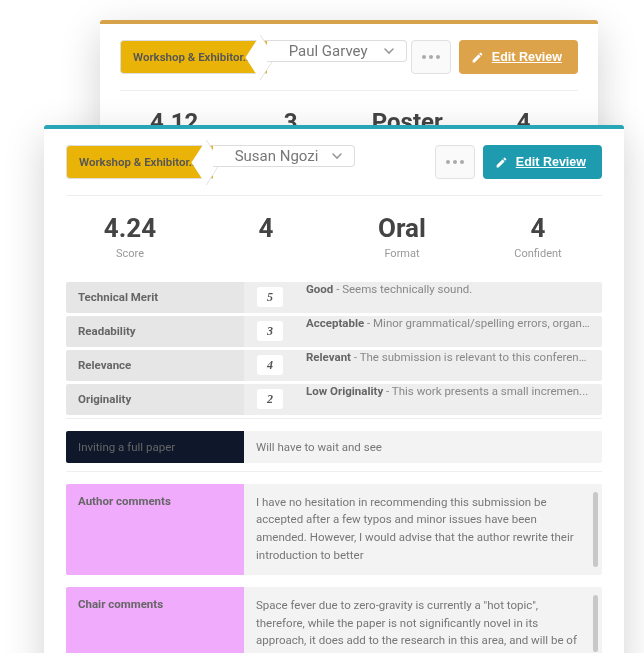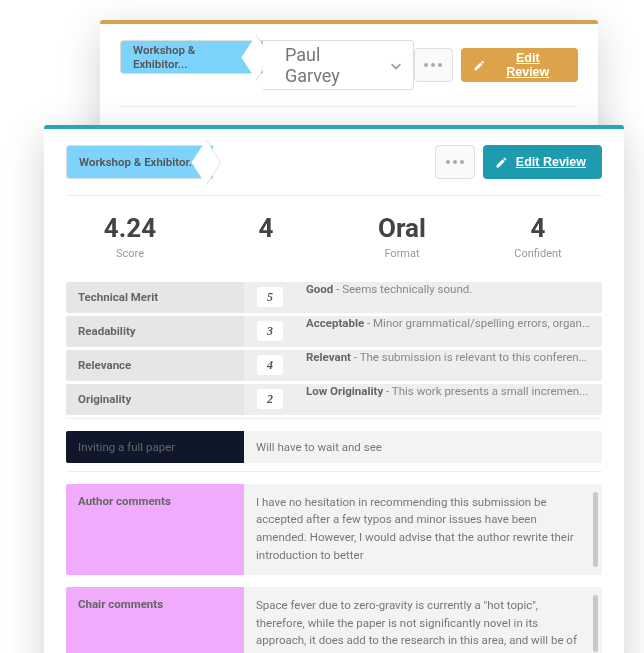--- a/index.html
+++ b/index.html
@@ -2,23 +2,23 @@
 <html><head>
 <meta charset="utf-8">
 <style>
   * { box-sizing: border-box; margin: 0; padding: 0; }
   body { font-family: -apple-system, BlinkMacSystemFont, "Segoe UI", Roboto, Helvetica, Arial, sans-serif; background: #fff; width: 644px; height: 653px; position: relative; overflow: hidden; }
   .card { position: absolute; background: #fff; border-radius: 3px; box-shadow: 0 12px 40px rgba(0,0,0,0.18); }
   .card-back { top: 20px; left: 100px; width: 498px; padding: 16px 20px 10px 20px; border-top: 4px solid #d6a24a; }
   .card-front { top: 125px; left: 44px; width: 580px; padding: 16px 22px 18px 22px; border-top: 4px solid #28a6b8; }
   .header-row { display: flex; align-items: center; gap: 0; padding-bottom: 16px; border-bottom: 1px solid #eee; }
   .crumb-group { display: flex; align-items: stretch; }
-  .crumb { position: relative; height: 34px; display: flex; align-items: center; padding: 0 14px 0 12px; font-size: 11.5px; font-weight: 600; color: #555; border: 1px solid #ddd; border-right: none; border-radius: 4px 0 0 4px; background: #7dd3fc; }
+  .crumb { position: relative; height: 34px; display: flex; align-items: center; padding: 0 14px 0 12px; font-size: 11.5px; font-weight: 600; color: #555; border: 1px solid #ddd; border-right: none; border-radius: 4px 0 0 4px; background: #eab308; }
   .crumb::after { content:""; position:absolute; right:-7px; top:3px; width:26px; height:26px; border-top:1px solid #ddd; border-right:1px solid #ddd; transform: rotate(45deg) skew(12deg,12deg); background:#fff; border-top-right-radius:3px; }
-  .crumb-select { position: relative; height: 50px; display:flex; align-items:center; padding: 0 36px 0 22px; font-size: 18px; color:#777; border: 1px solid #ddd; border-left:none; border-radius: 0 4px 4px 0; background:#fff; min-width: 140px; cursor:pointer; }
+  .crumb-select { position: relative; height: 22px; display:flex; align-items:center; padding: 0 36px 0 22px; font-size: 15px; color:#777; border: 1px solid #ddd; border-left:none; border-radius: 0 4px 4px 0; background:#fff; min-width: 140px; cursor:pointer; }
   .chev { position:absolute; right:12px; top:50%; transform:translateY(-50%); color:#999; }
   .spacer { flex:1; }
   .kebab { width:40px; height:34px; border:1px solid #e1e1e1; border-radius:4px; background:#fafafa; display:flex; align-items:center; justify-content:center; gap:3px; cursor:pointer; margin-right:8px; }
   .kebab .dot { width:4px; height:4px; border-radius:50%; background:#aaa; }
   .btn { height:34px; border:none; border-radius:4px; padding:0 16px 0 12px; display:flex; align-items:center; gap:8px; font-size:12.5px; font-weight:600; color:#fff; cursor:pointer;text-decoration:underline; }
   .btn-orange { background:#dca34a; }
   .btn-teal { background:#1f9bb0; }
   .btn svg { width:13px; height:13px; fill:#fff; }
   .stats-row { display:flex; padding: 18px 6px 8px 6px; gap: 20px; }
   .stat { flex:1; text-align:center; }
@@ -86,20 +86,28 @@
     <div class="stat">
         <div class="stat-val">4</div>
       </div>
   </div>
 </div>
 
 <div class="card card-front">
   <div class="header-row">
     <div class="crumb-group">
       <div class="crumb">Workshop &amp; Exhibitor...</div>
+      <div class="crumb-select">
+        <span>Susan Ngozi</span>
+        <span class="chev">
+          <svg width="10" height="10" viewBox="0 0 10 10">
+              <path d="M1 3l4 4 4-4" stroke="#999" stroke-width="1.6" fill="none" stroke-linecap="round"></path>
+            </svg>
+        </span>
+      </div>
     </div>
     <div class="spacer"></div>
     <div class="kebab">
         <span class="dot"></span>
         <span class="dot"></span>
         <span class="dot"></span>
       </div>
     <button class="btn btn-teal">
       <svg viewBox="0 0 24 24">
           <path d="M3 17.25V21h3.75L17.81 9.94l-3.75-3.75L3 17.25zM20.71 7.04a1 1 0 0 0 0-1.41l-2.34-2.34a1 1 0 0 0-1.41 0l-1.83 1.83 3.75 3.75 1.83-1.83z"></path>

